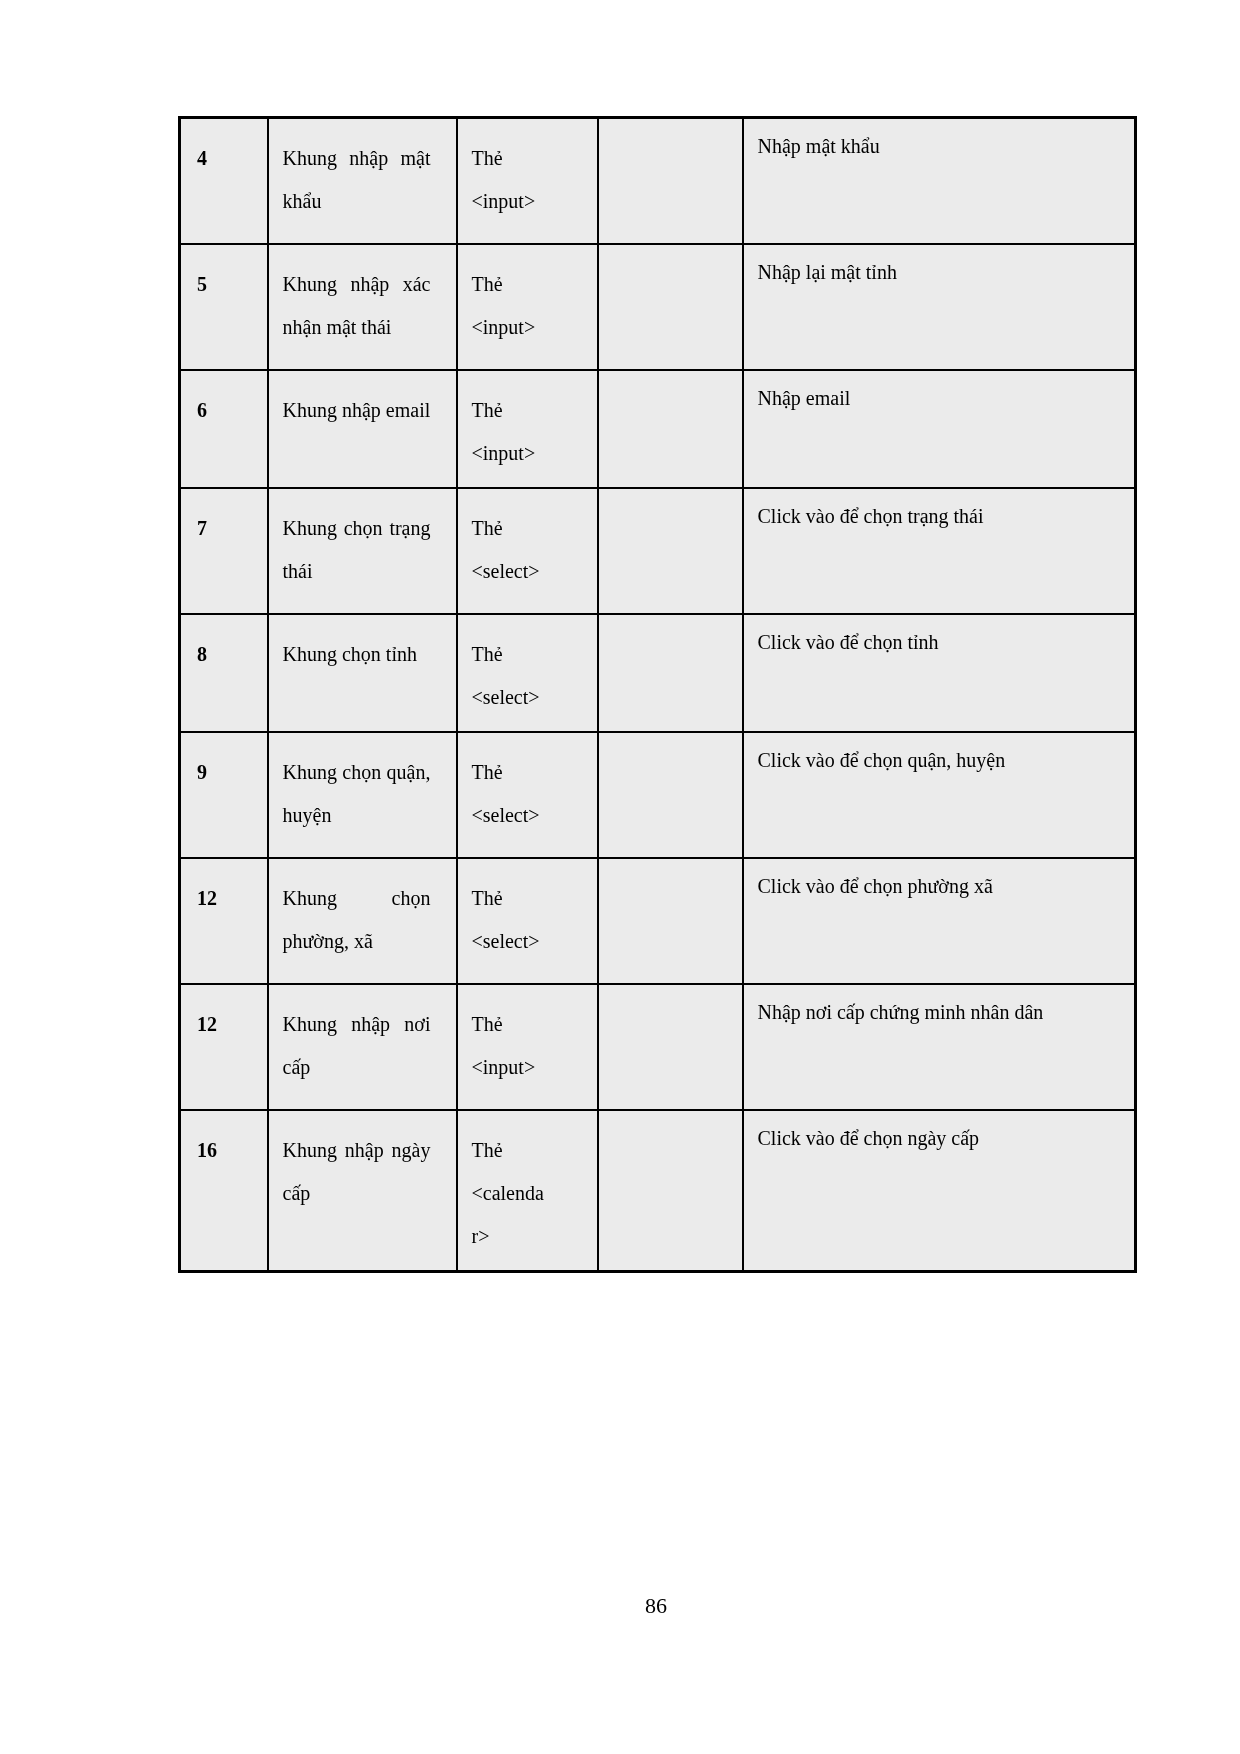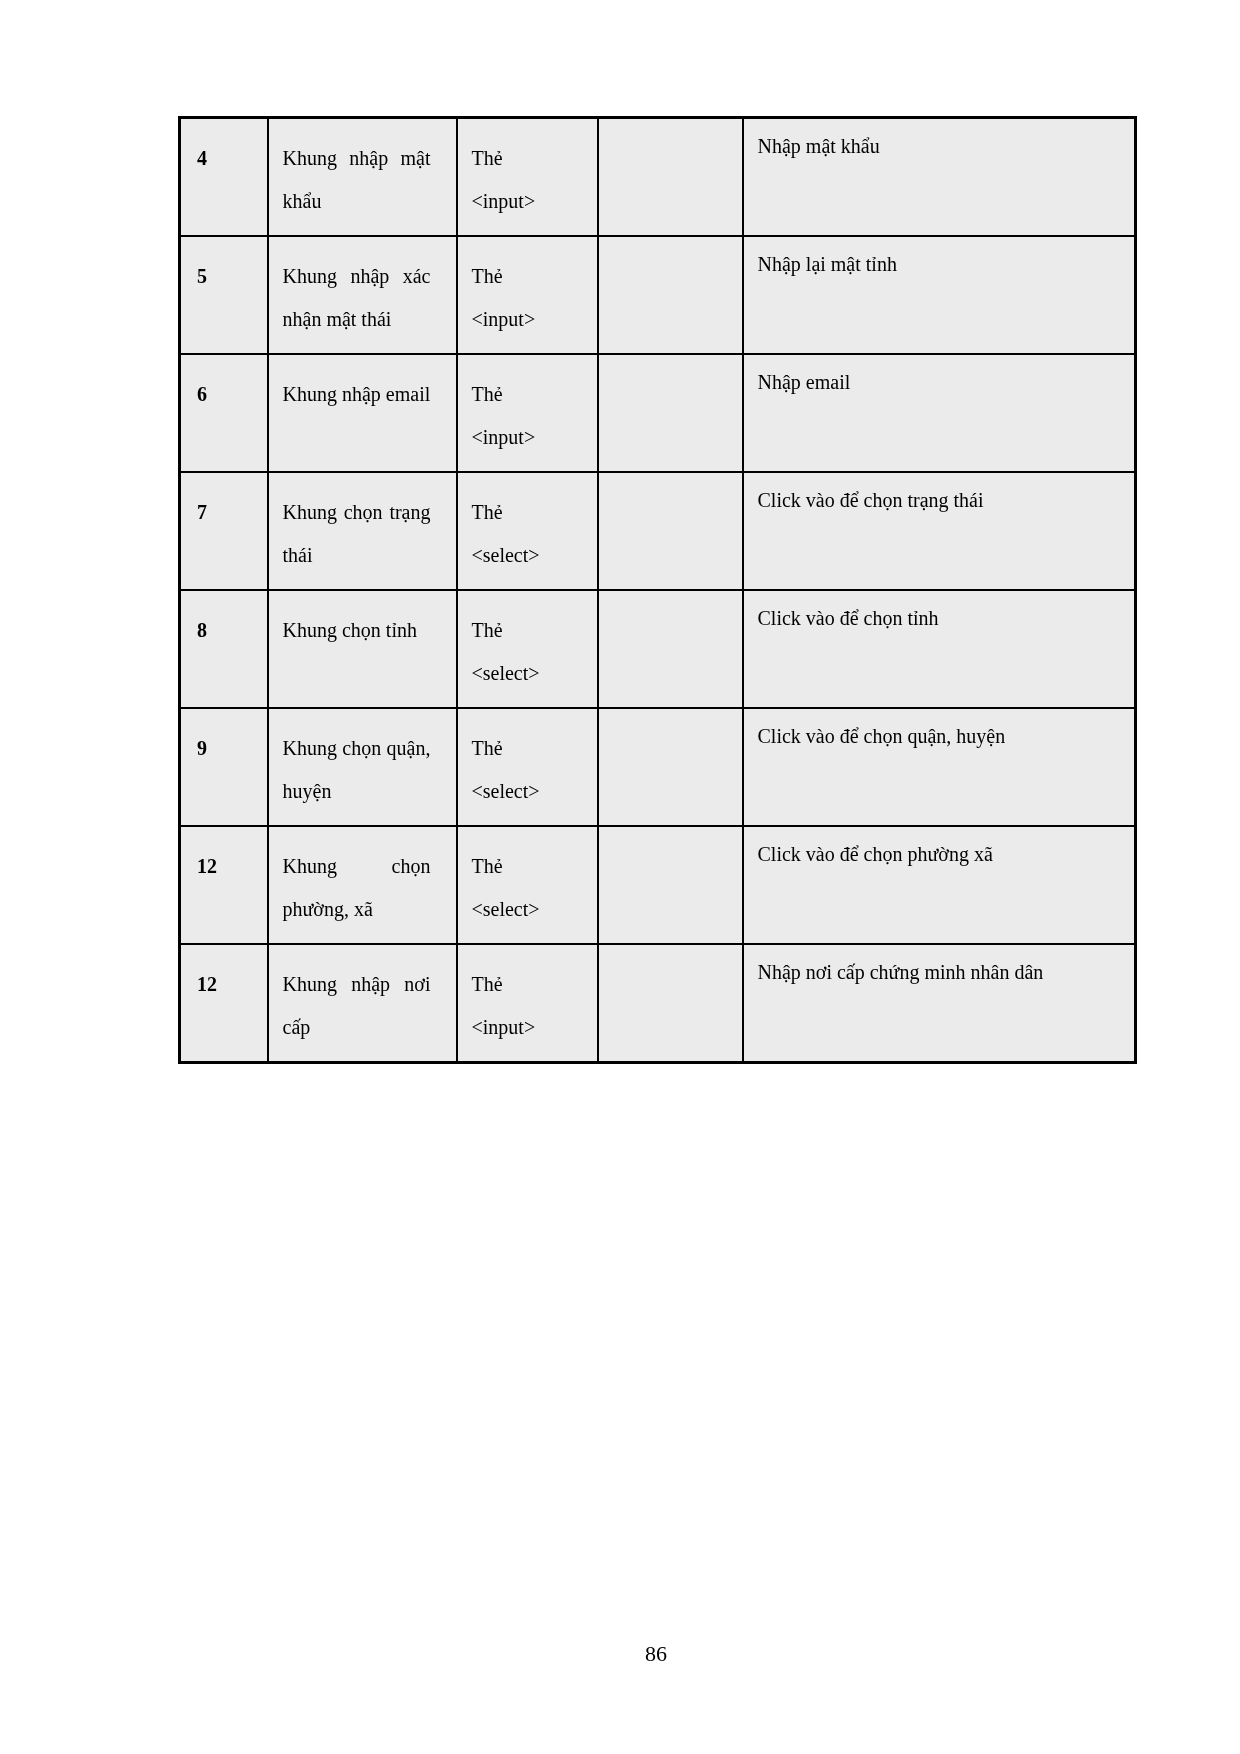--- a/index.html
+++ b/index.html
@@ -33,21 +33,21 @@
   table.ui-table td {
     border: 2px solid #000000;
     vertical-align: top;
     background: #ebebeb;
   }
   td.c-no {
     font-weight: bold;
     padding: 18px 8px 12px 16px;
   }
   td.c-desc {
-    padding: 18px 25px 12px 14px;
+    padding: 18px 25px 20px 14px;
     text-align: justify;
     text-align-last: left;
   }
   td.c-tag {
     padding: 18px 52px 12px 14px;
     overflow-wrap: break-word;
   }
   td.c-empty {
     padding: 0;
   }
@@ -57,21 +57,20 @@
     text-align-last: left;
   }
   .page-number {
     position: absolute;
     left: 178px;
     top: 1592px;
     width: 956px;
     text-align: center;
     font-size: 22px;
     line-height: 1.3;
-    margin-top: 48px;
   }
 </style>
 </head>
 <body>
 
 <div class="page">
 
   <table class="ui-table">
     <colgroup>
       <col style="width:88px">
@@ -140,17 +139,24 @@
 
 
   <tr>
     <td class="c-no"><span>12</span></td>
     <td class="c-desc"><span>Khung nhập nơi cấp</span></td>
     <td class="c-tag"><span>Thẻ &lt;input&gt;</span></td>
     <td class="c-empty"><span></span></td>
     <td class="c-action"><span>Nhập nơi cấp chứng minh nhân dân</span></td>
   </tr>
 
+  <tr>
+    <td class="c-no"><span>16</span></td>
+    <td class="c-desc"><span>Khung nhập ngày cấp</span></td>
+    <td class="c-tag"><span>Thẻ &lt;calendar&gt;</span></td>
+    <td class="c-empty"><span></span></td>
+    <td class="c-action"><span>Click vào để chọn ngày cấp</span></td>
+  </tr>
 </tbody>
   </table>
 
   <div class="page-number">86</div>
 </div>
 
 </body></html>

